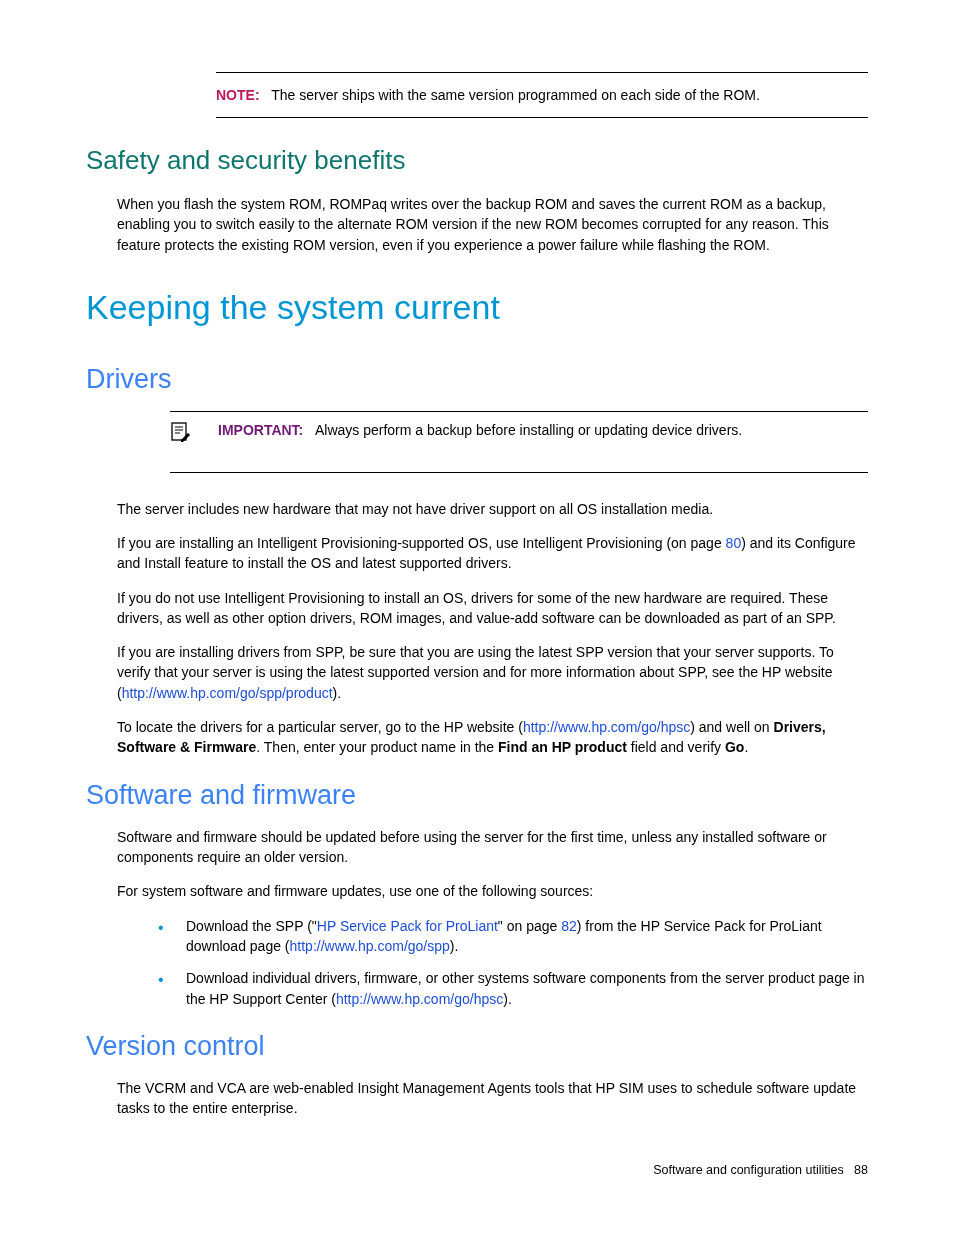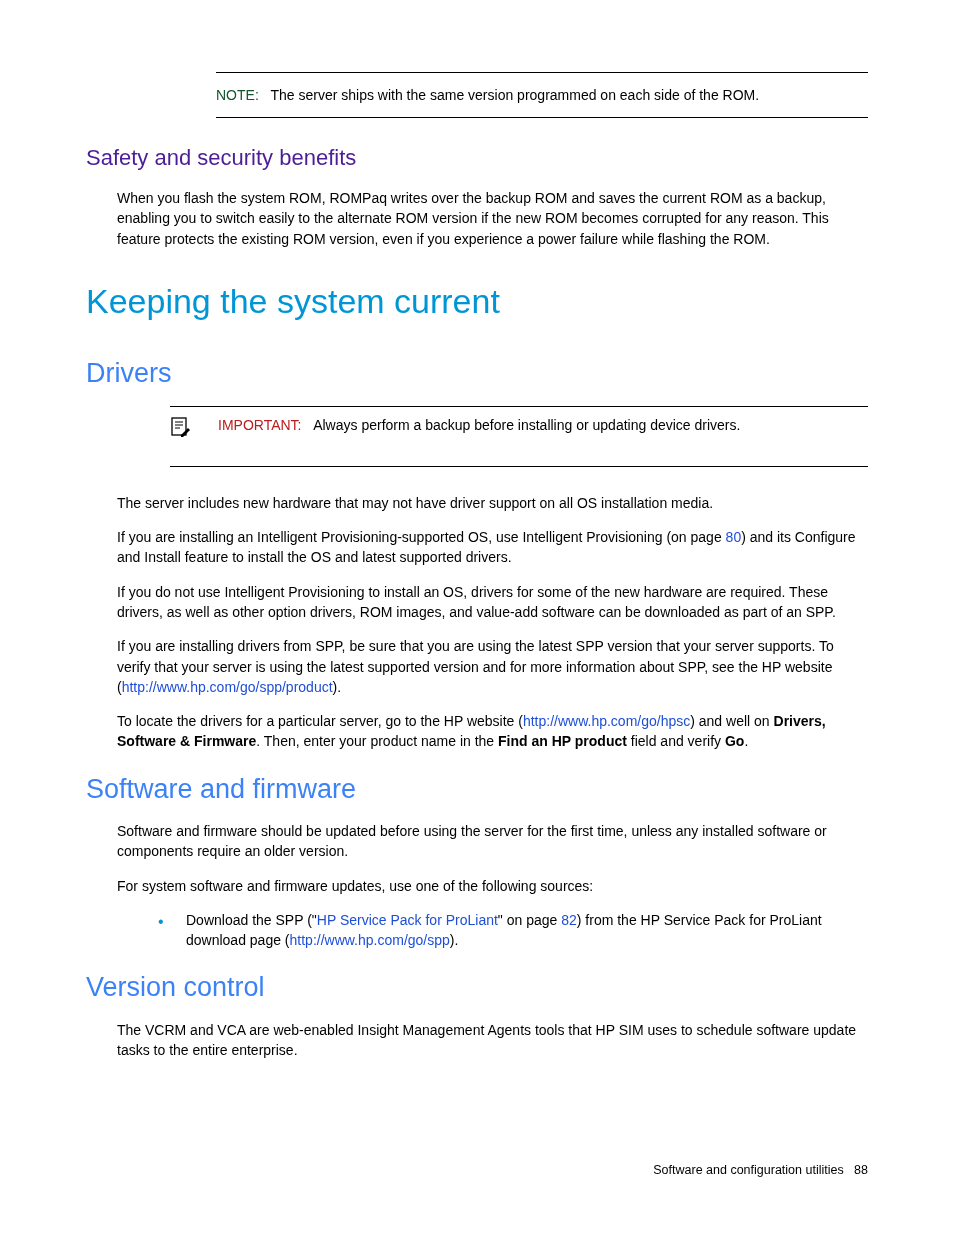--- a/index.html
+++ b/index.html
@@ -14,26 +14,26 @@
     position: relative;
     padding: 72px 86px 0 86px;
   }
   .note-box {
     border-top: 1px solid #000;
     border-bottom: 1px solid #000;
     padding: 12px 0 12px 0;
     margin-left: 130px;
     margin-bottom: 24px;
   }
-  .note-label { font-weight: normal; color: #14532d; }
+  .note-label { font-weight: bold; color: #be185d; }
   .h3 {
     font-family: Arial, Helvetica, sans-serif;
     font-weight: normal;
-    font-size: 22px;
-    color: #4c1d95;
+    font-size: 26px;
+    color: #0f766e;
     margin-bottom: 14px;
   }
   .h1 {
     font-family: Arial, Helvetica, sans-serif;
     font-weight: normal;
     font-size: 34px;
     color: #0096d6;
     margin-top: 28px;
     margin-bottom: 28px;
   }
@@ -59,21 +59,21 @@
     align-items: flex-start;
   }
   .important-icon {
     width: 48px;
     flex-shrink: 0;
     padding-top: 0px;
   }
   .important-icon-svg {
     width: 20px; height: 22px;
   }
-  .important-label { font-weight: normal; color: #b91c1c; }
+  .important-label { font-weight: bold; color: #701a75; }
   .link { color: #1d4ed8; }
   .bold { font-weight: bold; }
   ul.bullets {
     list-style: none;
     margin-left: 64px;
     margin-bottom: 14px;
   }
   ul.bullets li {
     position: relative;
     padding-left: 36px;
@@ -144,20 +144,23 @@
 
 <div class="h2">Software and firmware</div>
 
 <p class="body-indent">Software and firmware should be updated before using the server for the first time, unless any installed software or components require an older version.</p>
 <p class="body-indent">For system software and firmware updates, use one of the following sources:</p>
 
 <ul class="bullets">
   <li>
     <span>Download the SPP ("</span><span class="link">HP Service Pack for ProLiant</span><span>" on page </span><span class="link">82</span><span>) from the HP Service Pack for ProLiant download page (</span><span class="link">http://www.hp.com/go/spp</span><span>).</span>
   </li>
+  <li>
+    <span>Download individual drivers, firmware, or other systems software components from the server product page in the HP Support Center (</span><span class="link">http://www.hp.com/go/hpsc</span><span>).</span>
+  </li>
 </ul>
 
 <div class="h2">Version control</div>
 <p class="body-indent">The VCRM and VCA are web-enabled Insight Management Agents tools that HP SIM uses to schedule software update tasks to the entire enterprise.</p>
 
 <div class="footer">
   <span>Software and configuration utilities</span>&nbsp;&nbsp;&nbsp;<span>88</span>
 </div>
 
 </body></html>

